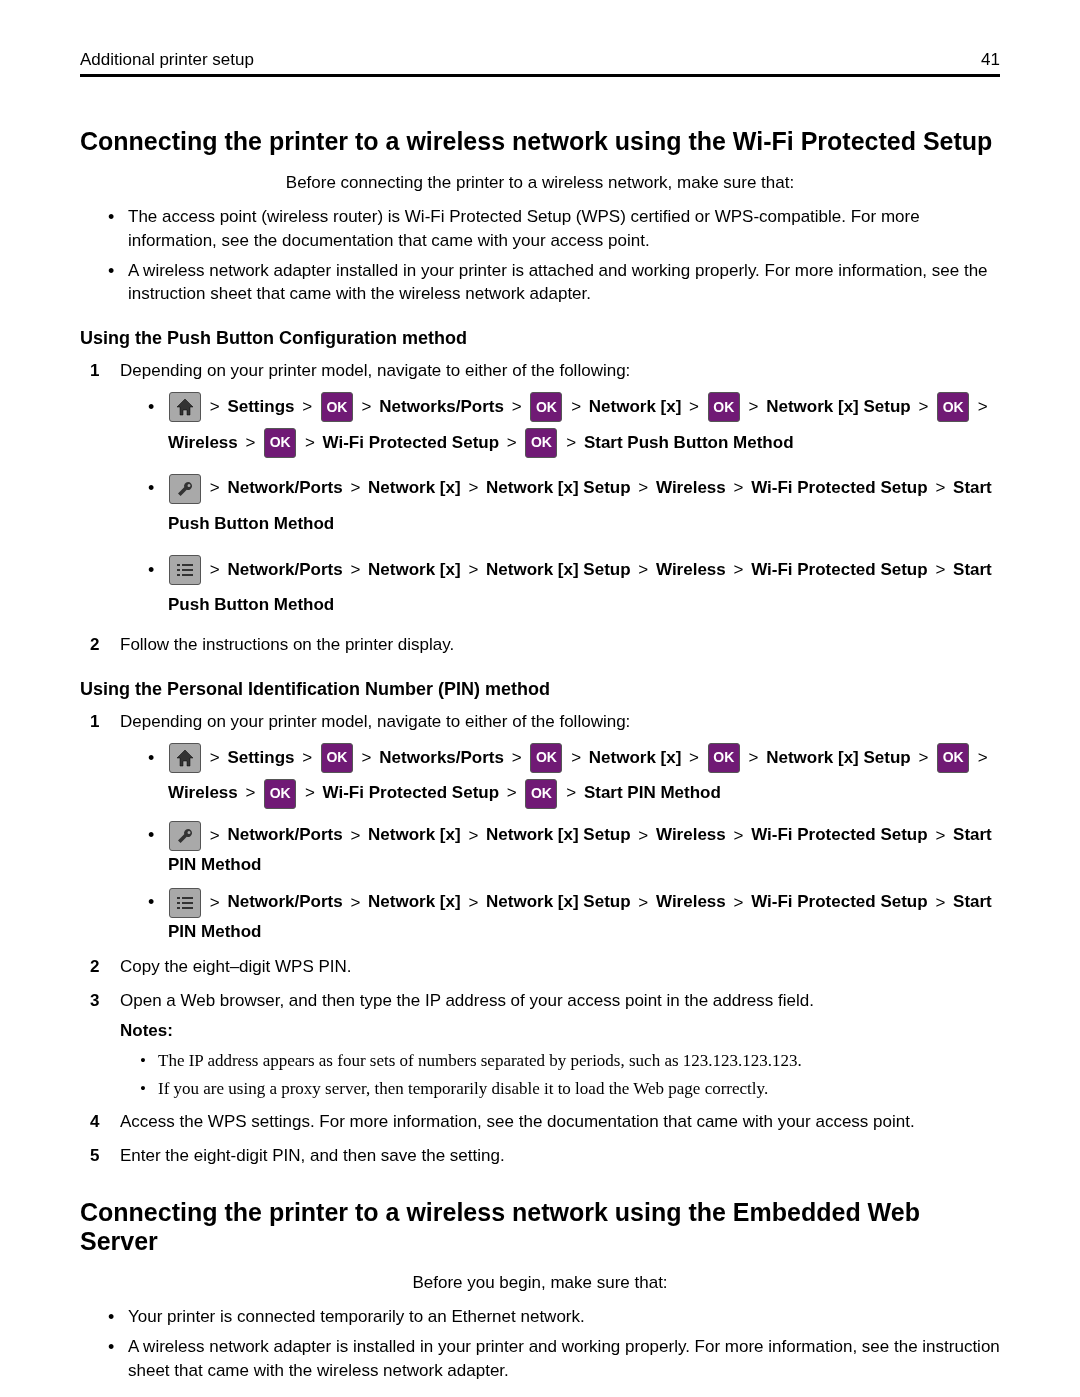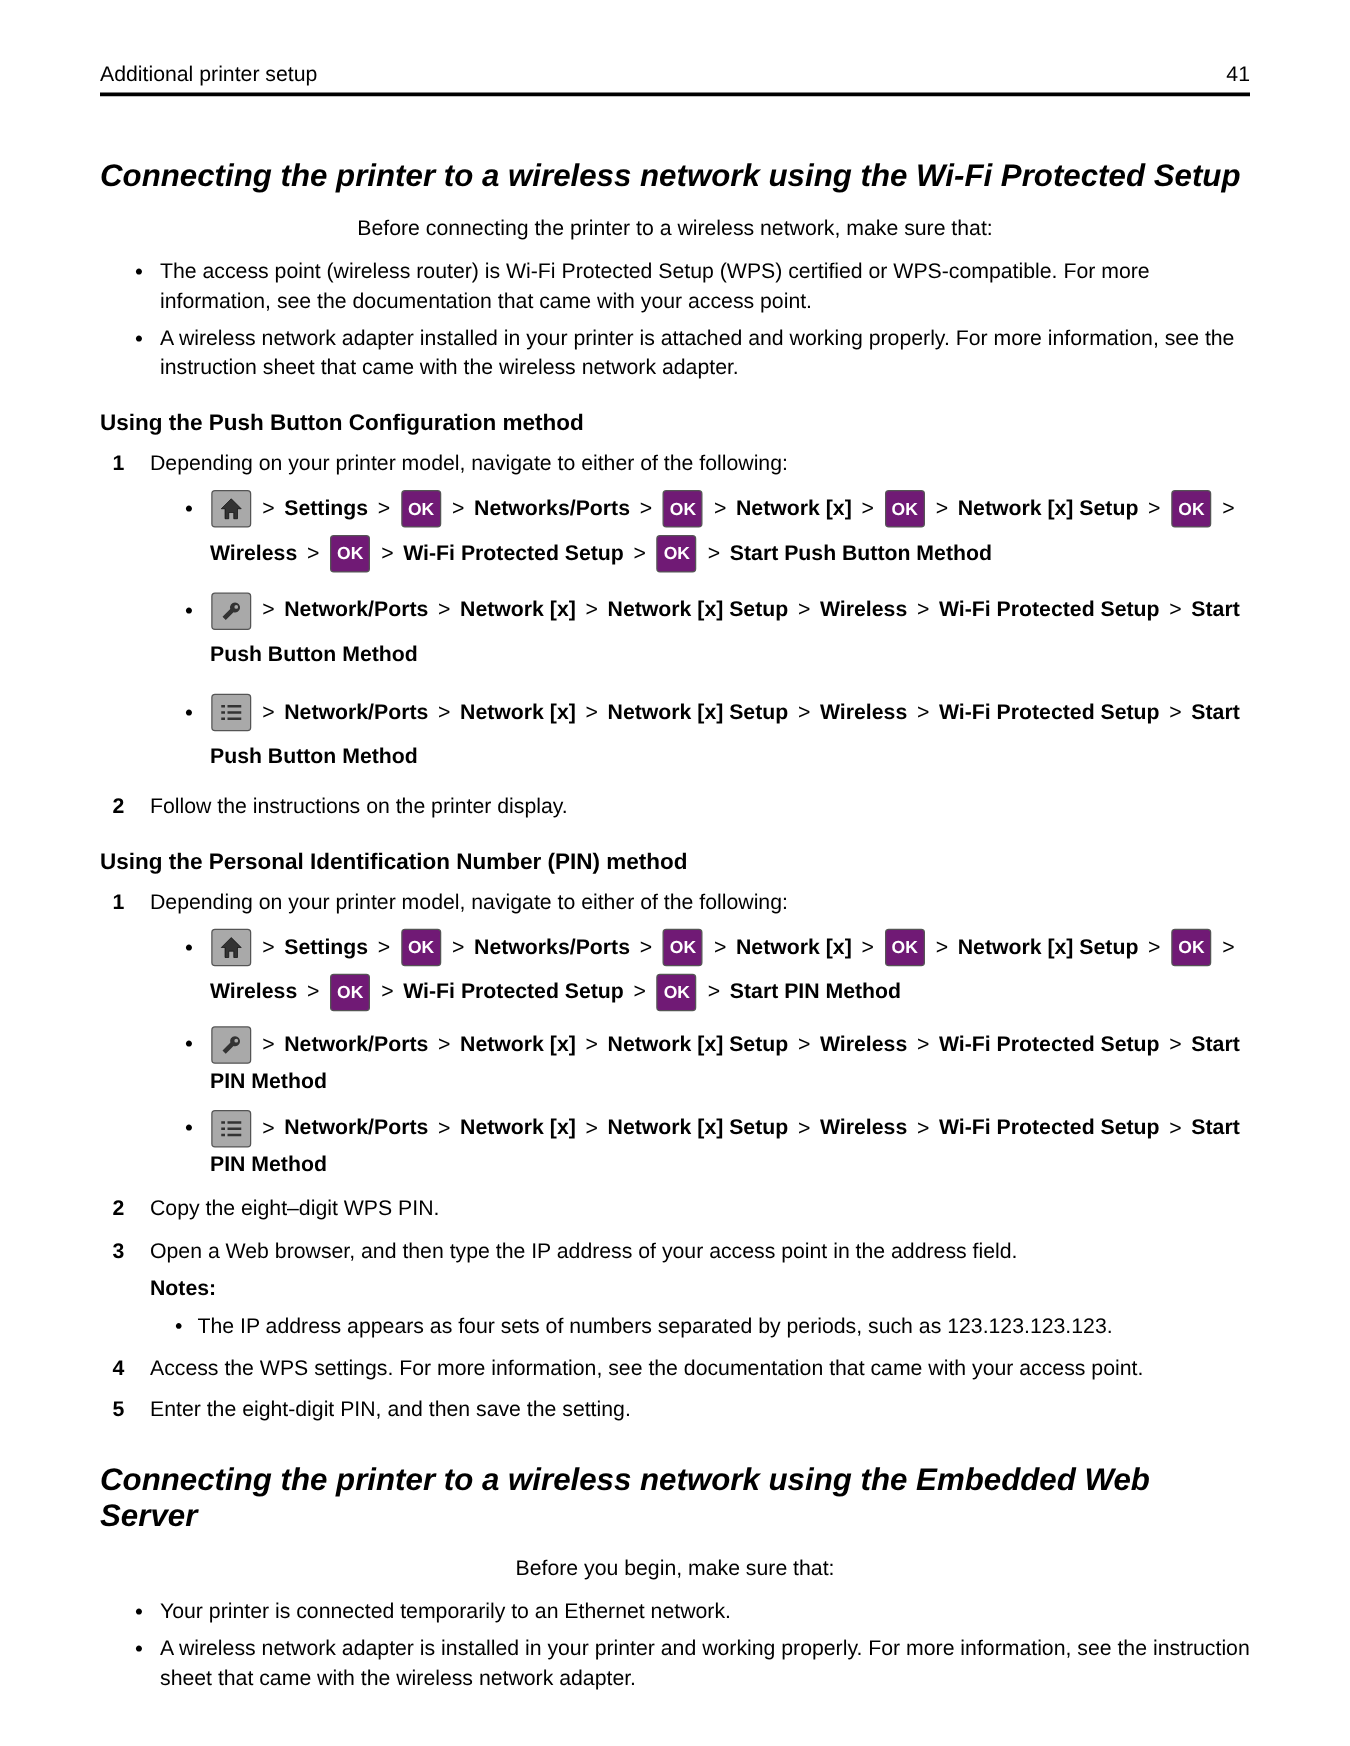--- a/index.html
+++ b/index.html
@@ -19,21 +19,20 @@
     align-items: flex-end;
     border-bottom: 3px solid #000000;
     padding-bottom: 4px;
     margin-bottom: 50px;
     font-size: 17px;
   }
   h2 {
     font-size: 25px;
     font-weight: 700;
     margin: 0 0 16px 0;
-    font-style: italic;
   }
   p { margin: 0 0 10px 0; font-size: 17px; line-height: 1.35; text-align: center; }
   h4 { font-size: 18px; font-weight: 700; margin: 22px 0 10px 0; }
   ul.bullets {
     list-style: none;
     padding: 0 0 0 28px;
     margin: 0 0 12px 0;
   }
   ul.bullets > li {
     position: relative;
@@ -111,20 +110,21 @@
     color: #fff;
     background: #701a75;
   }
   .sep { margin: 0 3px; }
   b { font-weight: 700; }
   .notes-label { font-weight: 700; margin: 6px 0 6px 0; display:block; }
   .sub-bullets {
     list-style: none;
     padding: 0 0 0 20px;
     margin: 4px 0 10px 0;
+    font-family: Liberation Serif, serif;
   }
   .sub-bullets > li {
     position: relative;
     padding-left: 18px;
     margin-bottom: 4px;
     font-size: 17px;
     line-height:1.4;
   }
   .sub-bullets > li::before {
     content: "•";
@@ -322,20 +322,21 @@
           <b>Start PIN Method</b>
         </li>
       </ul>
     </li>
     <li>Copy the eight–digit WPS PIN.</li>
     <li>
       <span>Open a Web browser, and then type the IP address of your access point in the address field.</span>
       <span class="notes-label">Notes:</span>
       <ul class="sub-bullets">
         <li>The IP address appears as four sets of numbers separated by periods, such as 123.123.123.123.</li>
+        <li>If you are using a proxy server, then temporarily disable it to load the Web page correctly.</li>
       </ul>
     </li>
     <li>Access the WPS settings. For more information, see the documentation that came with your access point.</li>
     <li>Enter the eight‑digit PIN, and then save the setting.</li>
   </ol>
 
   <h2 style="margin-top:30px;">Connecting the printer to a wireless network using the Embedded Web Server</h2>
   <p>Before you begin, make sure that:</p>
   <ul class="bullets">
     <li>Your printer is connected temporarily to an Ethernet network.</li>

